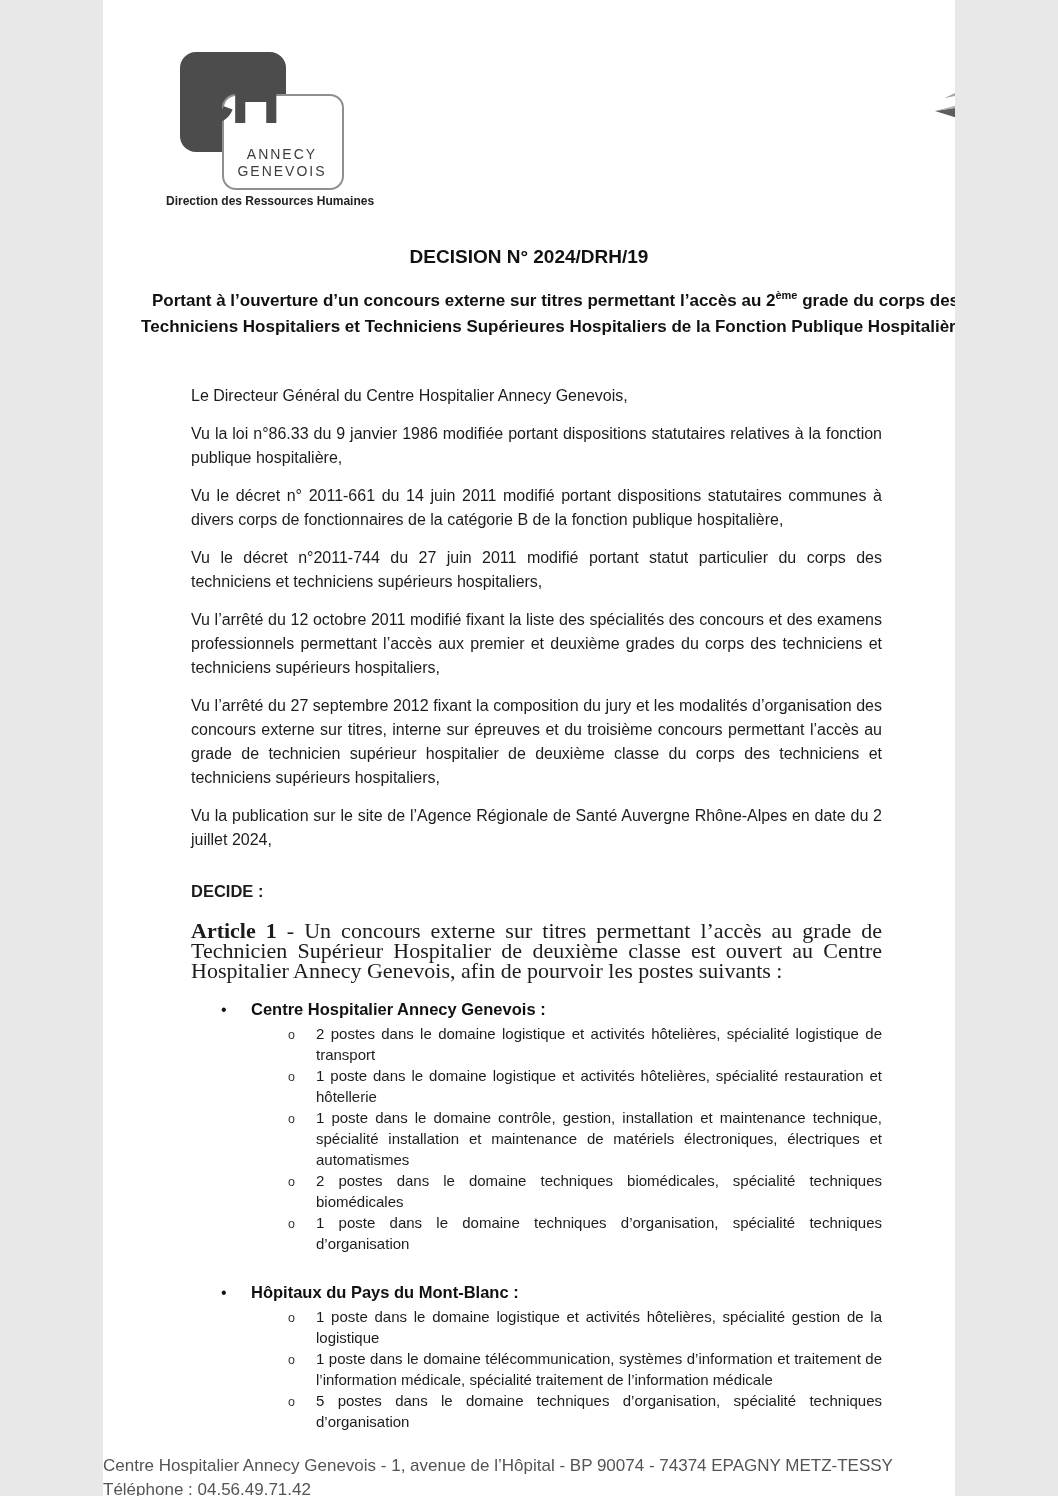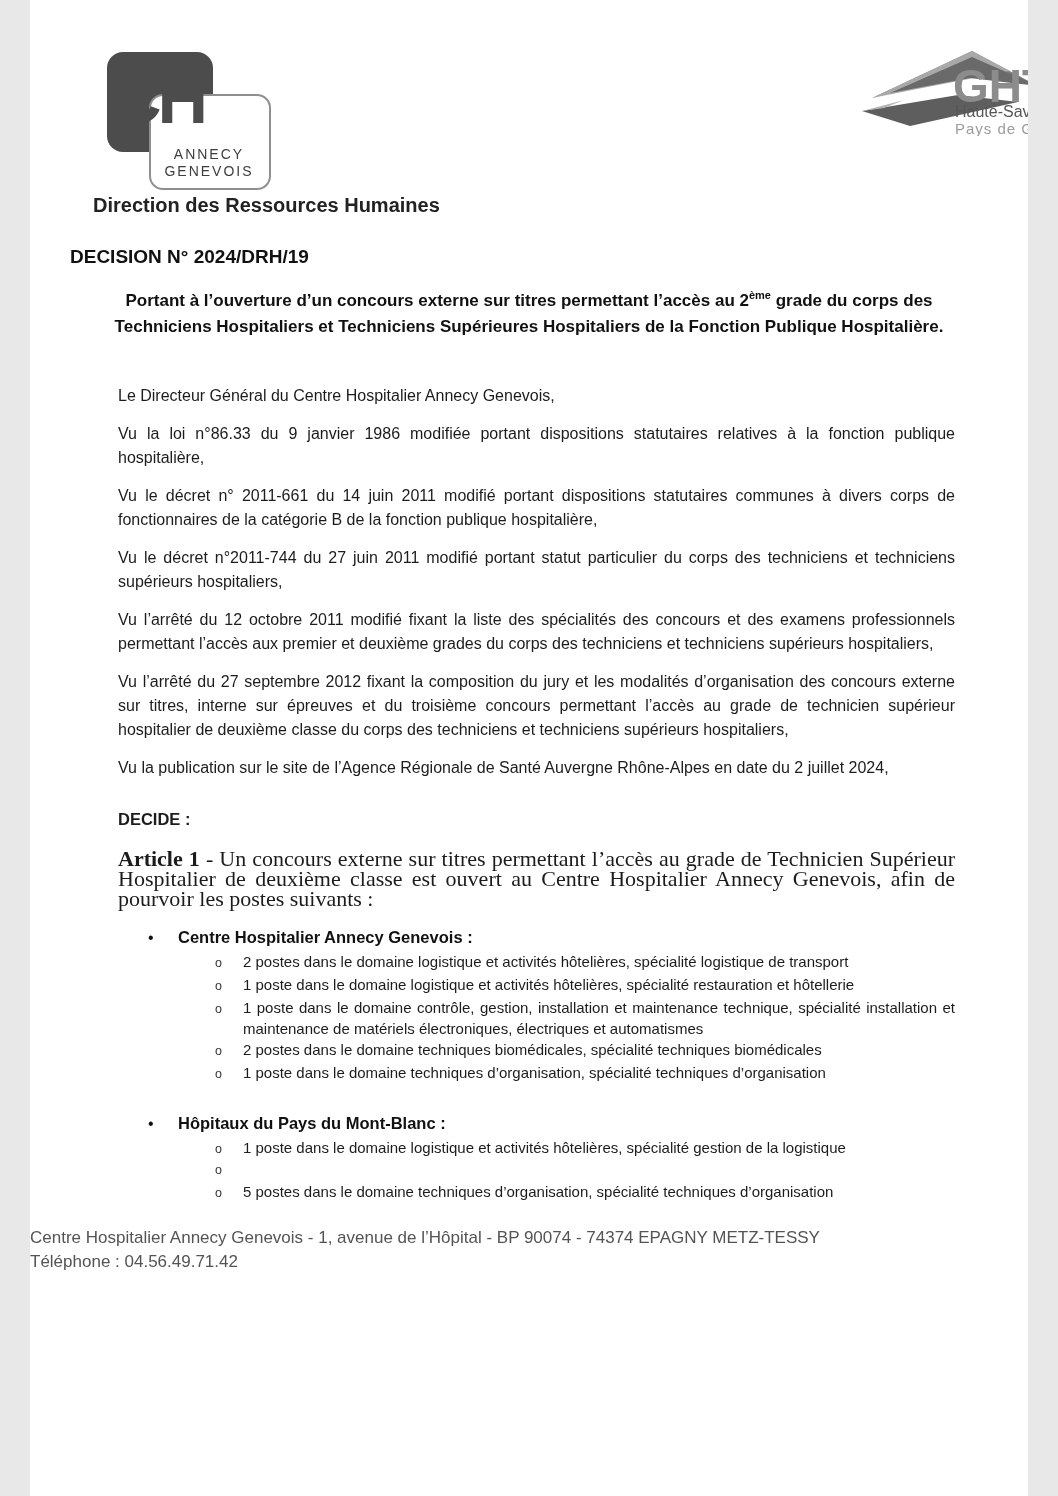--- a/index.html
+++ b/index.html
@@ -1,35 +1,35 @@
 <!DOCTYPE html>
 <html><head>
 <meta charset="utf-8">
 <style>
   html,body{margin:0;padding:0;background:#e8e8e8;}
   .page{
     position:relative;
-    width:998px;height:1496px;
+    width:852px;height:1496px;
     margin:0 auto;
     background:#ffffff;
     font-family:"Liberation Sans","DejaVu Sans",sans-serif;
     color:#1c1c1c;
     overflow:hidden;
   }
   
   .header{position:relative;height:230px;}
   .ch-logo{position:absolute;left:63px;top:48px;width:180px;height:142px;}
   .ch-dark{position:absolute;left:14px;top:4px;width:106px;height:100px;background:#4c4c4c;border-radius:16px 16px 16px 16px;}
   .ch-white{position:absolute;left:56px;top:46px;width:118px;height:92px;background:#ffffff;border:2px solid #8f8f8f;border-radius:14px;}
   .ch-letters{position:absolute;left:18px;top:16px;font-size:70px;font-weight:bold;color:#4c4c4c;letter-spacing:-4px;line-height:1;}
   .ch-town{position:absolute;left:62px;top:98px;width:108px;text-align:center;font-size:14px;letter-spacing:2px;color:#3d3d3d;line-height:17px;}
   .ght-logo{position:absolute;left:830px;top:48px;width:196px;height:88px;}
-  .department{position:absolute;left:63px;top:194px;font-size:20px;font-weight:bold;color:#222;}
+  .department{position:absolute;left:63px;top:194px;font-size:12px;font-weight:bold;color:#222;}
   
-  .title{margin:16px 40px 0 40px;font-size:19px;font-weight:bold;color:#111;}
+  .title{margin:16px 40px 0 40px;text-align:center;font-size:19px;font-weight:bold;color:#111;}
   .subtitle{width:905px;margin:14px auto 0 auto;text-align:center;font-size:17px;font-weight:bold;line-height:26px;color:#111;}
   .subtitle sup{font-size:11px;}
   
   .content{margin:44px 73px 0 88px;}
   .content p{margin:0 0 14px 0;font-size:16px;line-height:24px;text-align:justify;}
   .decide{margin-top:30px;font-weight:bold;font-size:16.5px;}
   .article{margin-top:20px;font-size:22px;line-height:20px;text-align:justify;font-family:Liberation Serif, serif;}
   .article b{font-weight:bold;}
   
   .sites{margin-top:14px;}
@@ -131,20 +131,21 @@
           <span class="site-bullet">•</span>
           <span class="site-name">Hôpitaux du Pays du Mont-Blanc :</span>
         </div>
         <ul class="posts">
           <li class="post">
               <span class="post-bullet">o</span>
               <span class="post-text">1 poste dans le domaine logistique et activités hôtelières, spécialité gestion de la logistique</span>
             </li>
           <li class="post">
               <span class="post-bullet">o</span>
+              <span class="post-text">1 poste dans le domaine télécommunication, systèmes d’information et traitement de l’information médicale, spécialité traitement de l’information médicale</span>
             </li>
           <li class="post">
               <span class="post-bullet">o</span>
               <span class="post-text">5 postes dans le domaine techniques d’organisation, spécialité techniques d’organisation</span>
             </li>
         </ul>
       </div>
 
     </div>
   </div>

